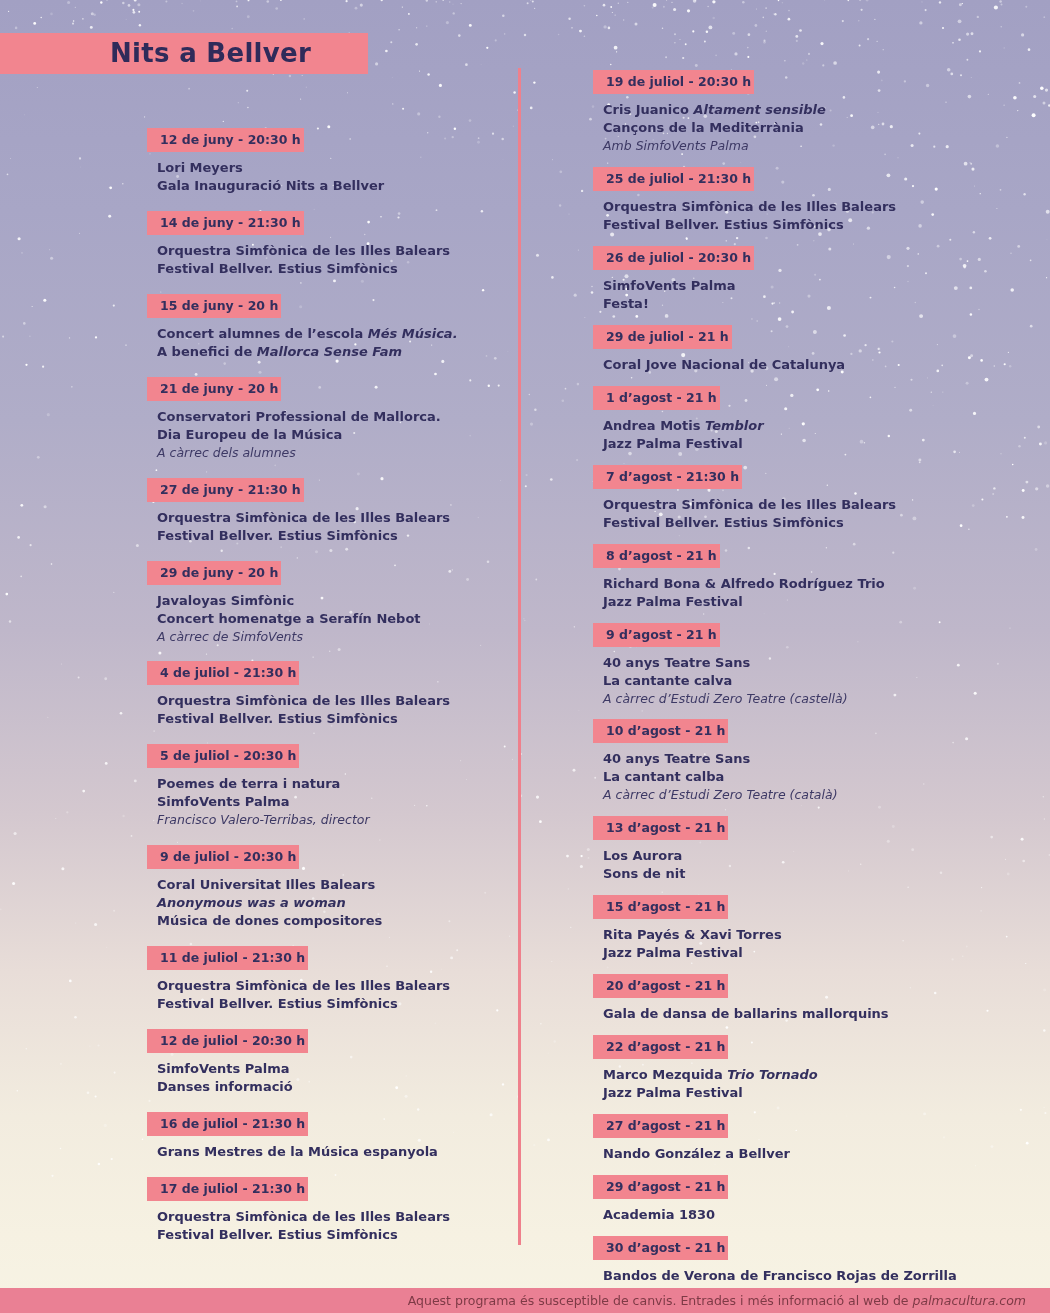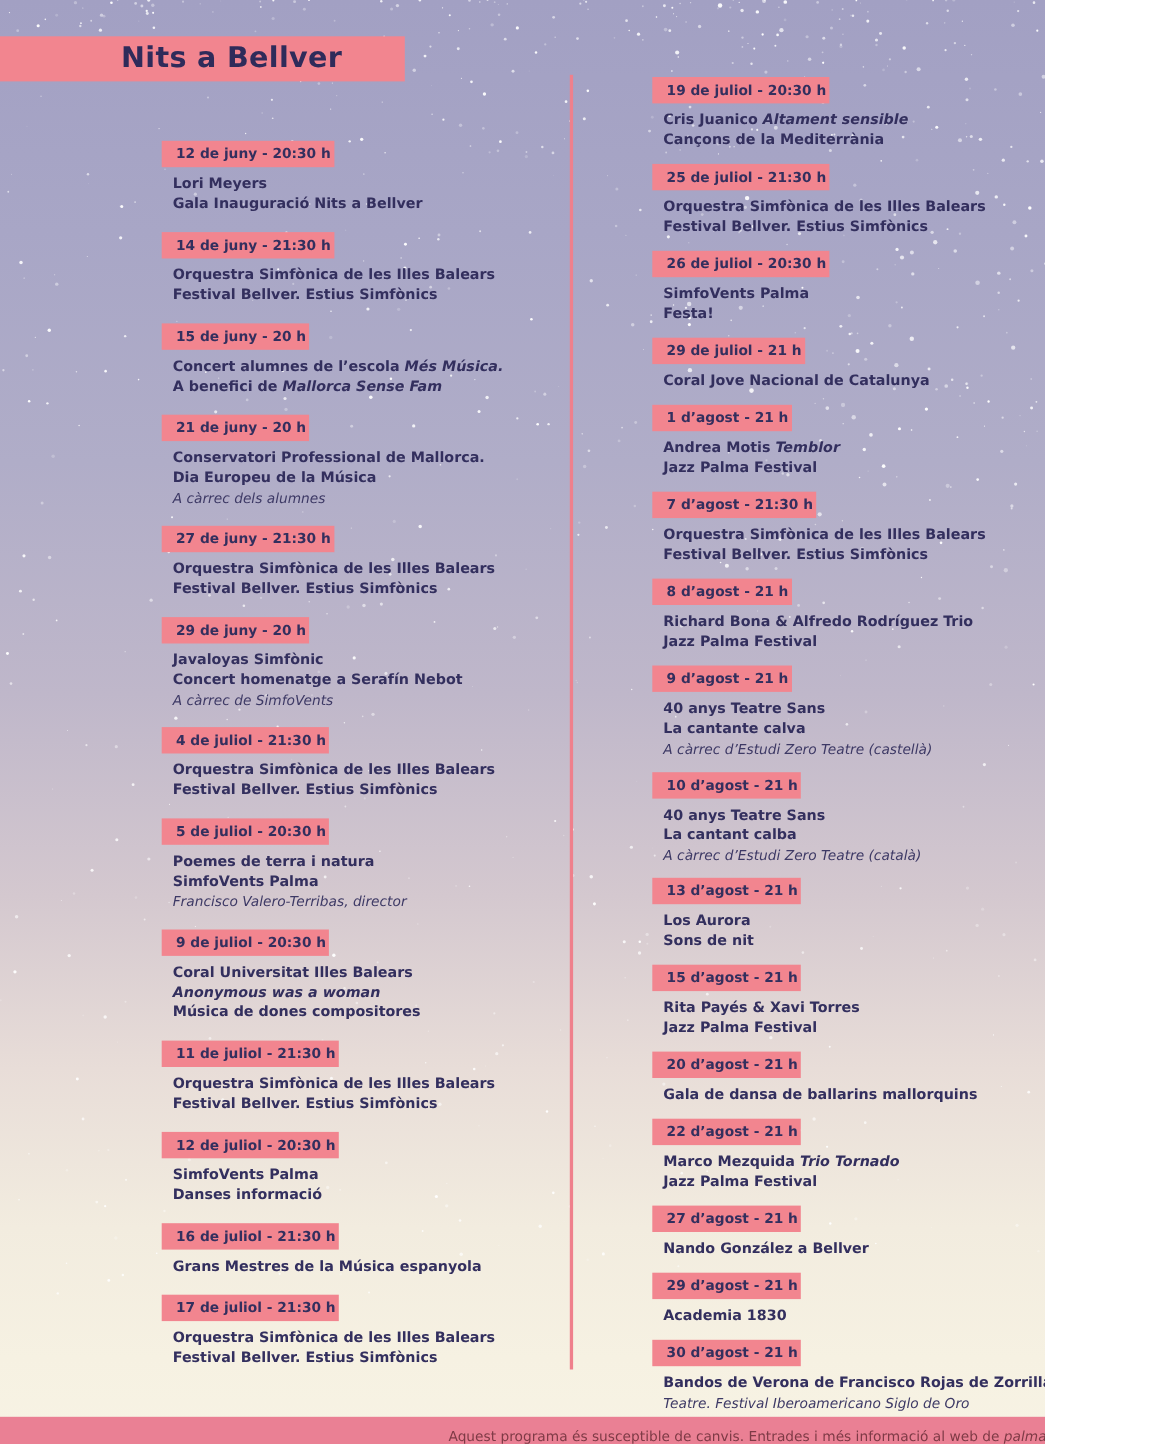--- a/index.html
+++ b/index.html
@@ -2,21 +2,21 @@
 <html><head>
 <meta charset="utf-8">
 <style>
   html, body { margin: 0; padding: 0; }
   body {
     width: 1050px; height: 1313px;
     font-family: "DejaVu Sans", "Liberation Sans", sans-serif;
   }
   .poster {
     position: relative;
-    width: 950px; height: 1313px;
+    width: 1050px; height: 1313px;
     overflow: hidden;
     background: linear-gradient(180deg,
       #a2a0c3 0%,
       #a8a6c6 16%,
       #b0adc8 32%,
       #bfb7ca 48%,
       #d4c8cf 62%,
       #e8ddd8 74%,
       #f2ecdf 85%,
       #f6f1e2 94%,
@@ -83,21 +83,21 @@
     color: #3d3965;
     line-height: 17.5px;
   }
   .footer {
     position: absolute;
     left: 0; bottom: 0;
     width: 1050px; height: 25px;
     background: #ea8094;
     box-sizing: border-box;
     display: flex;
-    align-items: flex-end;
+    align-items: center;
     justify-content: flex-end;
     padding-right: 24px;
   }
   .footer-text {
     margin: 0;
     font-size: 12.5px;
     color: #7e3a46;
   }
   .footer-text em { font-style: italic; }
 </style>
@@ -1182,20 +1182,21 @@
         <div class="date-badge-row"><span class="date-badge">17 de juliol - 21:30 h</span></div>
         <p class="line"><span>Orquestra Simfònica de les Illes Balears</span></p>
         <p class="line"><span>Festival Bellver. Estius Simfònics</span></p>
       </article>
     </section>
   <section class="col col-right">
       <article class="event">
         <div class="date-badge-row"><span class="date-badge">19 de juliol - 20:30 h</span></div>
         <p class="line"><span>Cris Juanico </span><em>Altament sensible</em></p>
         <p class="line"><span>Cançons de la Mediterrània</span></p>
+        <p class="line note"><span>Amb SimfoVents Palma</span></p>
       </article>
       <article class="event">
         <div class="date-badge-row"><span class="date-badge">25 de juliol - 21:30 h</span></div>
         <p class="line"><span>Orquestra Simfònica de les Illes Balears</span></p>
         <p class="line"><span>Festival Bellver. Estius Simfònics</span></p>
       </article>
       <article class="event">
         <div class="date-badge-row"><span class="date-badge">26 de juliol - 20:30 h</span></div>
         <p class="line"><span>SimfoVents Palma</span></p>
         <p class="line"><span>Festa!</span></p>

